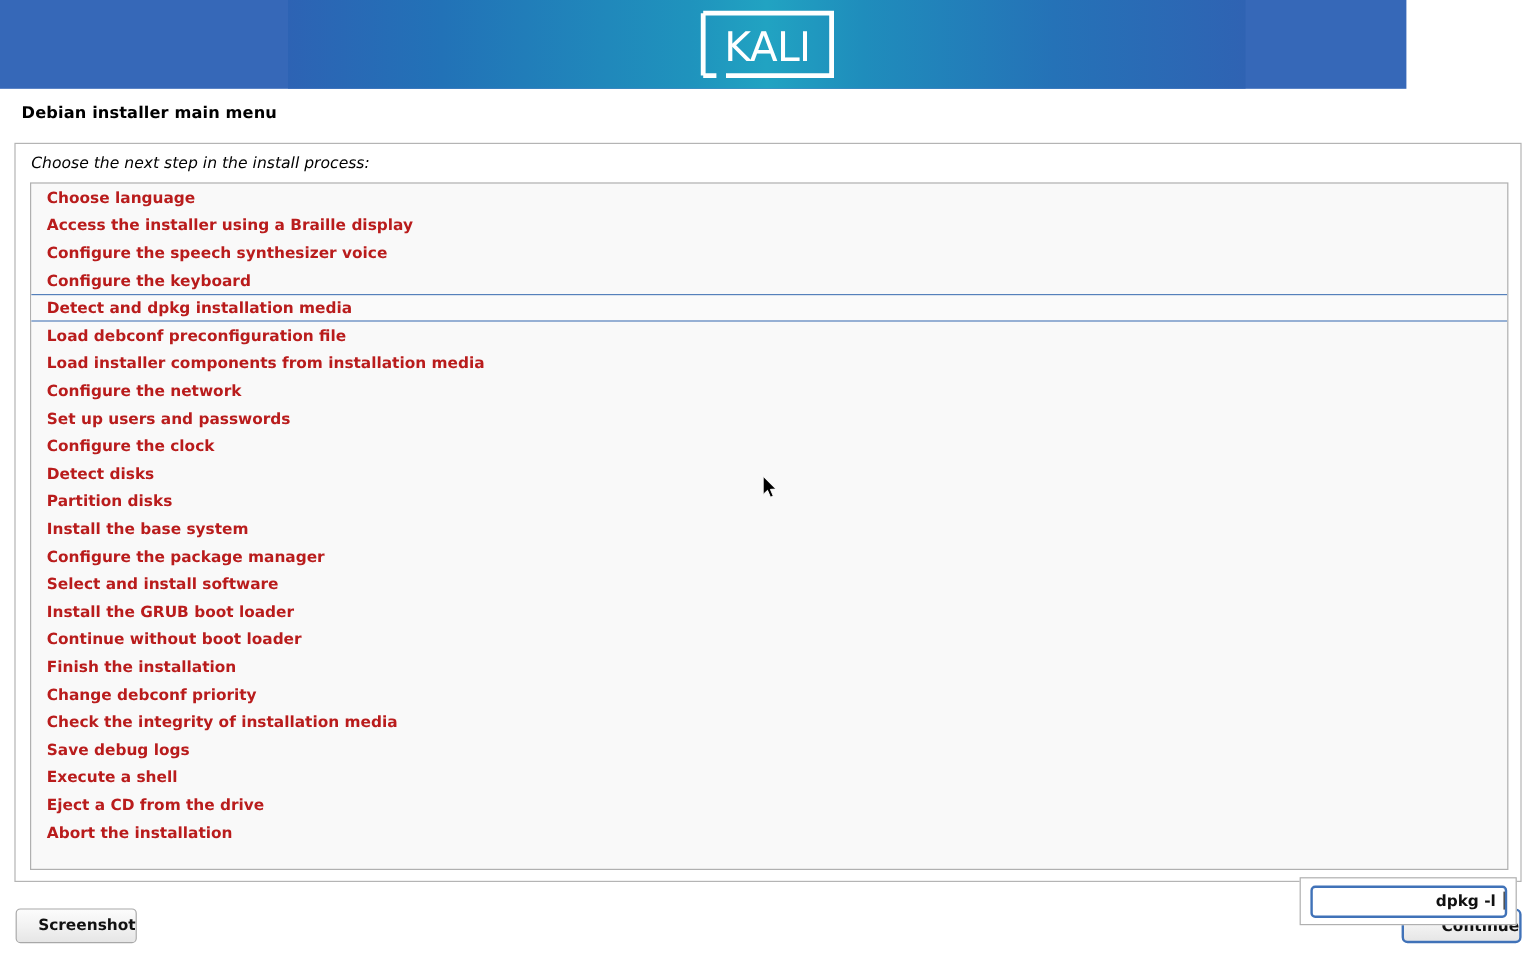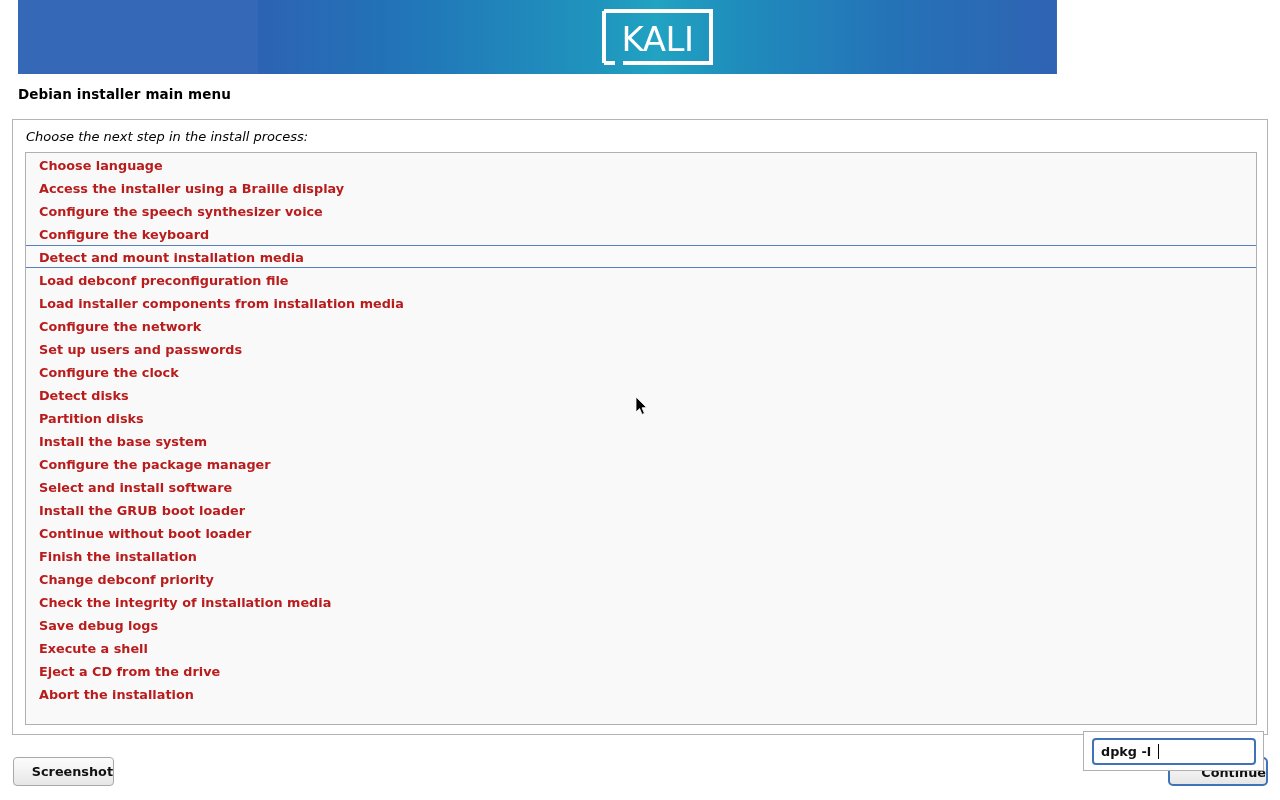--- a/index.html
+++ b/index.html
@@ -12,22 +12,22 @@
     overflow: hidden;
     background: #ffffff;
     font-family: "DejaVu Sans", "Liberation Sans", sans-serif;
     color: #000000;
     position: relative;
   }
 
   
   #banner {
     position: absolute;
-    left: 18px; top: 0;
-    width: 1039px; height: 74px;
+    left: 0; top: 0;
+    width: 1172px; height: 74px;
     background: #3668b8;
     overflow: hidden;
   }
   #banner-gradient {
     position: absolute;
     left: 240px; top: 0;
     width: 798px; height: 74px;
     background: linear-gradient(90deg,
         #2d63b4 0%,
         #2272b7 16%,
@@ -145,20 +145,21 @@
     background: #ffffff;
     box-sizing: border-box;
     font-family: "DejaVu Sans", "Liberation Sans", sans-serif;
     font-size: 12.8px;
     font-weight: bold;
     color: #111;
     padding: 0 0 0 7px;
     line-height: 23px;
     white-space: nowrap;
     overflow: hidden;
+    text-align: right;
   }
   #command-caret {
     display: inline-block;
     width: 1px;
     height: 15px;
     background: #000;
     vertical-align: -3px;
     margin-left: 2px;
   }
 
@@ -191,21 +192,21 @@
 <div id="content-frame">
 
   <div id="prompt-text">Choose the next step in the install process:</div>
 
   <div id="menu-list">
 
   <div class="menu-item">Choose language</div>
       <div class="menu-item">Access the installer using a Braille display</div>
       <div class="menu-item">Configure the speech synthesizer voice</div>
       <div class="menu-item">Configure the keyboard</div>
-      <div class="menu-item focused">Detect and mount installation media</div>
+      <div class="menu-item focused">Detect and dpkg installation media</div>
       <div class="menu-item">Load debconf preconfiguration file</div>
       <div class="menu-item">Load installer components from installation media</div>
       <div class="menu-item">Configure the network</div>
       <div class="menu-item">Set up users and passwords</div>
       <div class="menu-item">Configure the clock</div>
       <div class="menu-item">Detect disks</div>
       <div class="menu-item">Partition disks</div>
       <div class="menu-item">Install the base system</div>
       <div class="menu-item">Configure the package manager</div>
       <div class="menu-item">Select and install software</div>

